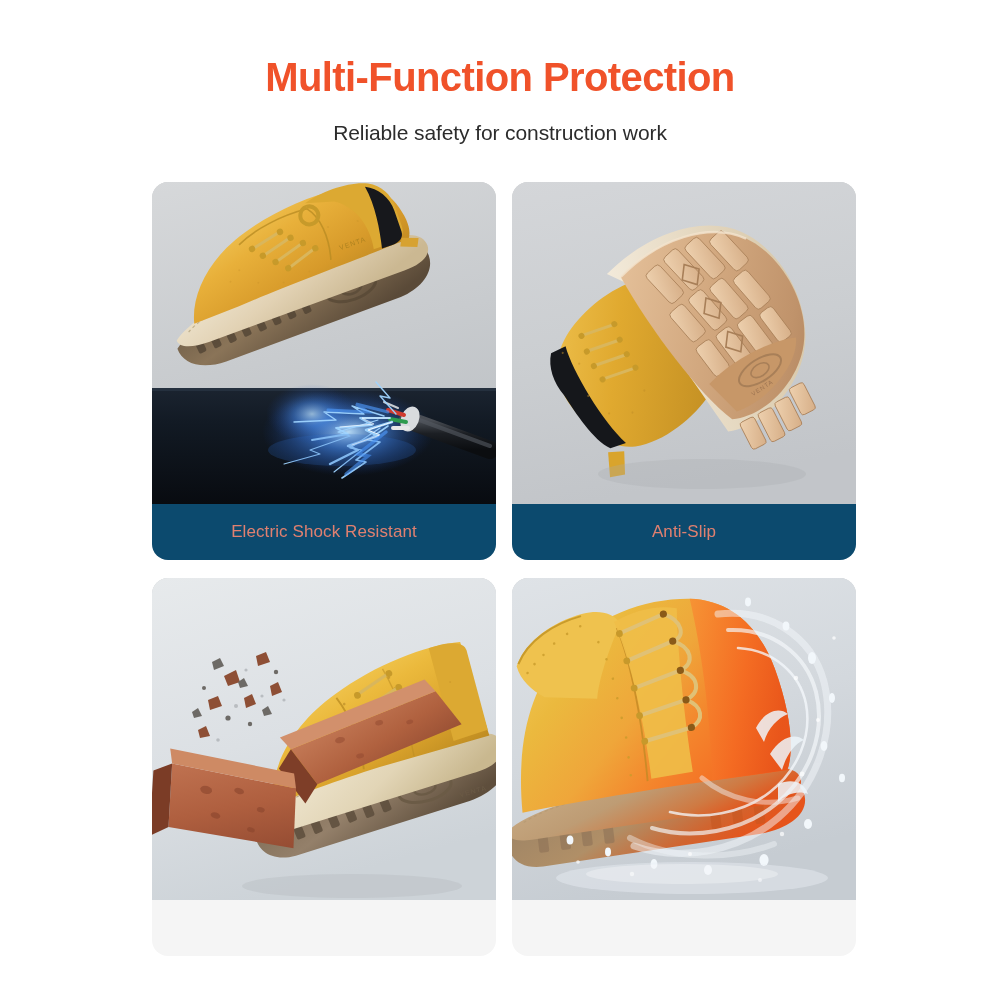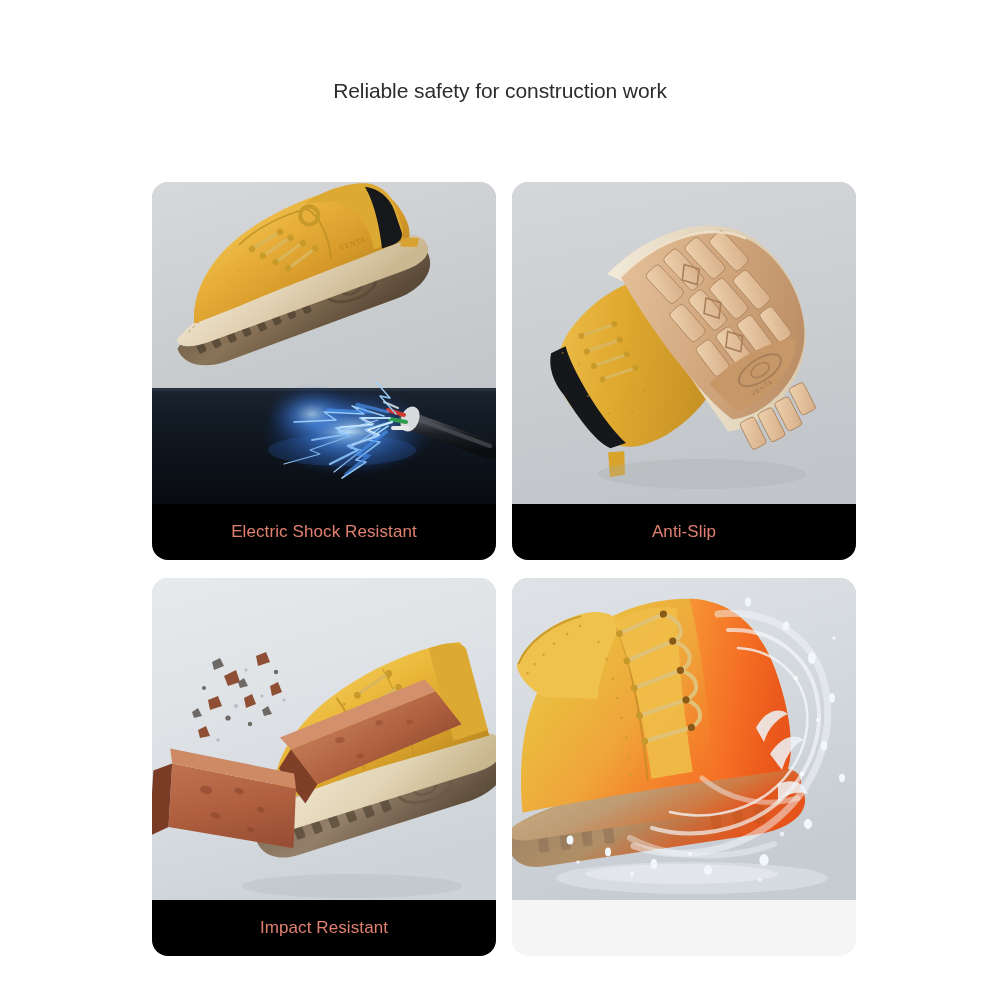--- a/index.html
+++ b/index.html
@@ -72,32 +72,33 @@
     background: #CFD1D3;
   }
 
   .card-photo svg { display: block; width: 100%; height: 100%; }
 
   .card-caption {
     flex: 1;
     display: flex;
     align-items: center;
     justify-content: center;
-    background: #000000;
+    background: #0c4a6e;
     color: #E08070;
     font-size: 17px;
     letter-spacing: 0.1px;
   }
 </style>
 </head>
 <body>
 
 <div class="page">
 
   <div class="header">
+    <div class="headline">Multi-Function Protection</div>
     <div class="subhead">Reliable safety for construction work</div>
   </div>
 
   <div class="grid">
 
     <div class="card">
       <div class="card-photo">
         <svg viewBox="0 0 344 322" preserveAspectRatio="xMidYMid slice">
           <defs>
             <linearGradient id="c1bg" x1="0" y1="0" x2="0.3" y2="1">
@@ -526,21 +527,20 @@
             <circle cx="84" cy="128" r="2"></circle>
             <circle cx="66" cy="162" r="1.8"></circle>
             <circle cx="110" cy="118" r="1.6"></circle>
             <circle cx="94" cy="92" r="1.6"></circle>
             <circle cx="132" cy="122" r="1.6"></circle>
           </g>
 
           <ellipse cx="200" cy="308" rx="110" ry="12" fill="#A9AEB3" opacity="0.26"></ellipse>
         </svg>
       </div>
-      <div class="card-caption">Impact Resistant</div>
     </div>
 
     <div class="card">
       <div class="card-photo">
         <svg viewBox="0 0 344 322" preserveAspectRatio="xMidYMid slice">
           <defs>
             <linearGradient id="c4bg" x1="0" y1="0" x2="0.3" y2="1">
               <stop offset="0%" stop-color="#DFE3E7"></stop>
               <stop offset="55%" stop-color="#D3D8DD"></stop>
               <stop offset="100%" stop-color="#C6CCD2"></stop>

